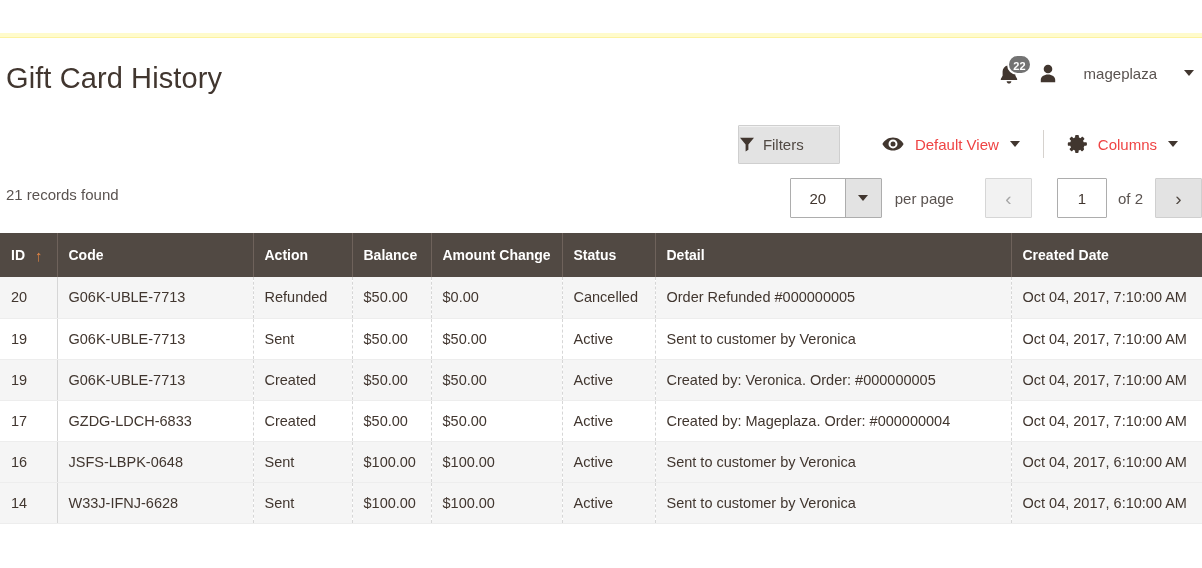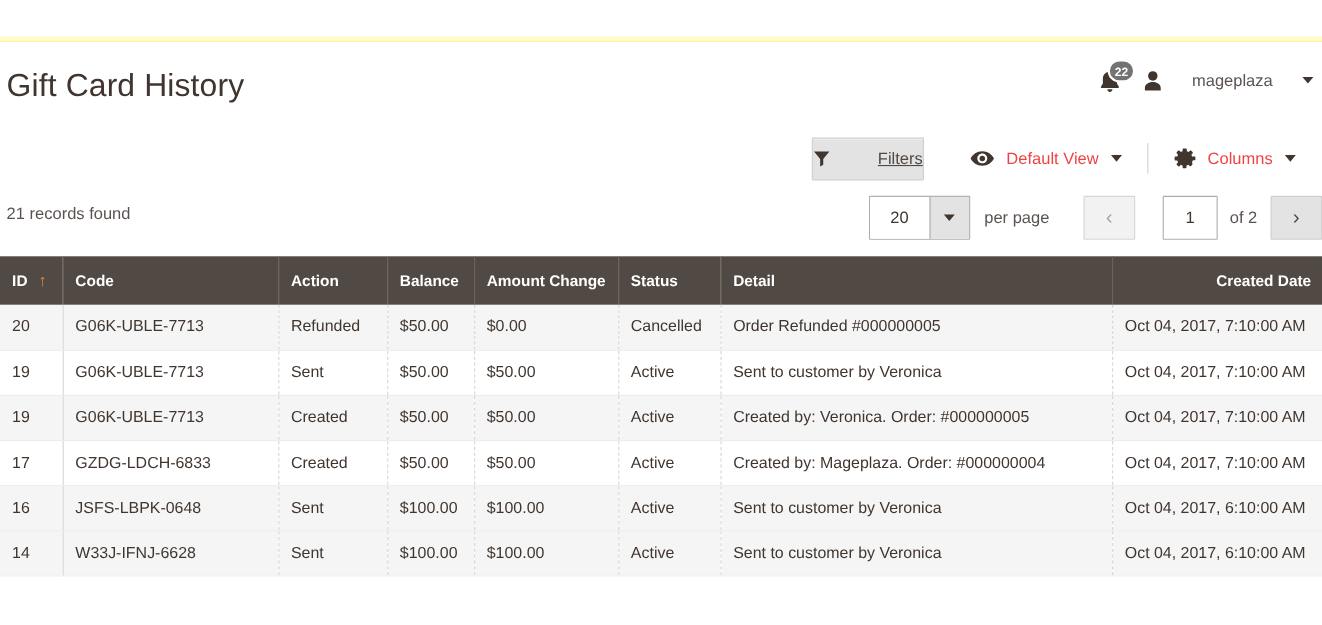--- a/index.html
+++ b/index.html
@@ -75,31 +75,30 @@
 
   
   .toolbar {
     position: absolute;
     right: 10px; top: 90px;
     display: flex;
     align-items: center;
     height: 42px;
   }
   .btn-filters {
-    display: flex; align-items: center; justify-content: space-between;
+    display: flex; align-items: center; justify-content: flex-start;
     gap: 8px;
     width: 102px; height: 39px;
     background: #e3e3e3;
     border: 1px solid #cfcfcf;
     border-radius: 1px;
     color: #514943;
     font-size: 15px;
     cursor: pointer;
     box-shadow: inset 0 1px 0 rgba(255,255,255,.5);
-    text-decoration: underline;
   }
   .view-control, .columns-control {
     display: flex; align-items: center; gap: 11px;
     height: 39px;
     cursor: pointer;
     color: #ef4444;
     font-size: 15px;
     padding: 0 14px;
   }
   .view-control { margin-left: 28px; }
@@ -204,21 +203,21 @@
     color: #ffffff;
     font-size: 14px;
     font-weight: bold;
     text-align: left;
     height: 44px;
     padding: 0 10px 0 11px;
     border-right: 1px solid #6e625b;
     vertical-align: middle;
     white-space: nowrap;
   }
-  table.grid thead th:last-child { border-right: none; text-align: right; }
+  table.grid thead th:last-child { border-right: none; }
   .th-inner { display: flex; align-items: center; gap: 10px; }
   .sort-asc {
     color: #e08443;
     font-size: 15px;
     line-height: 1;
     font-weight: normal;
   }
   table.grid tbody td {
     font-size: 14.5px;
     color: #41362f;

